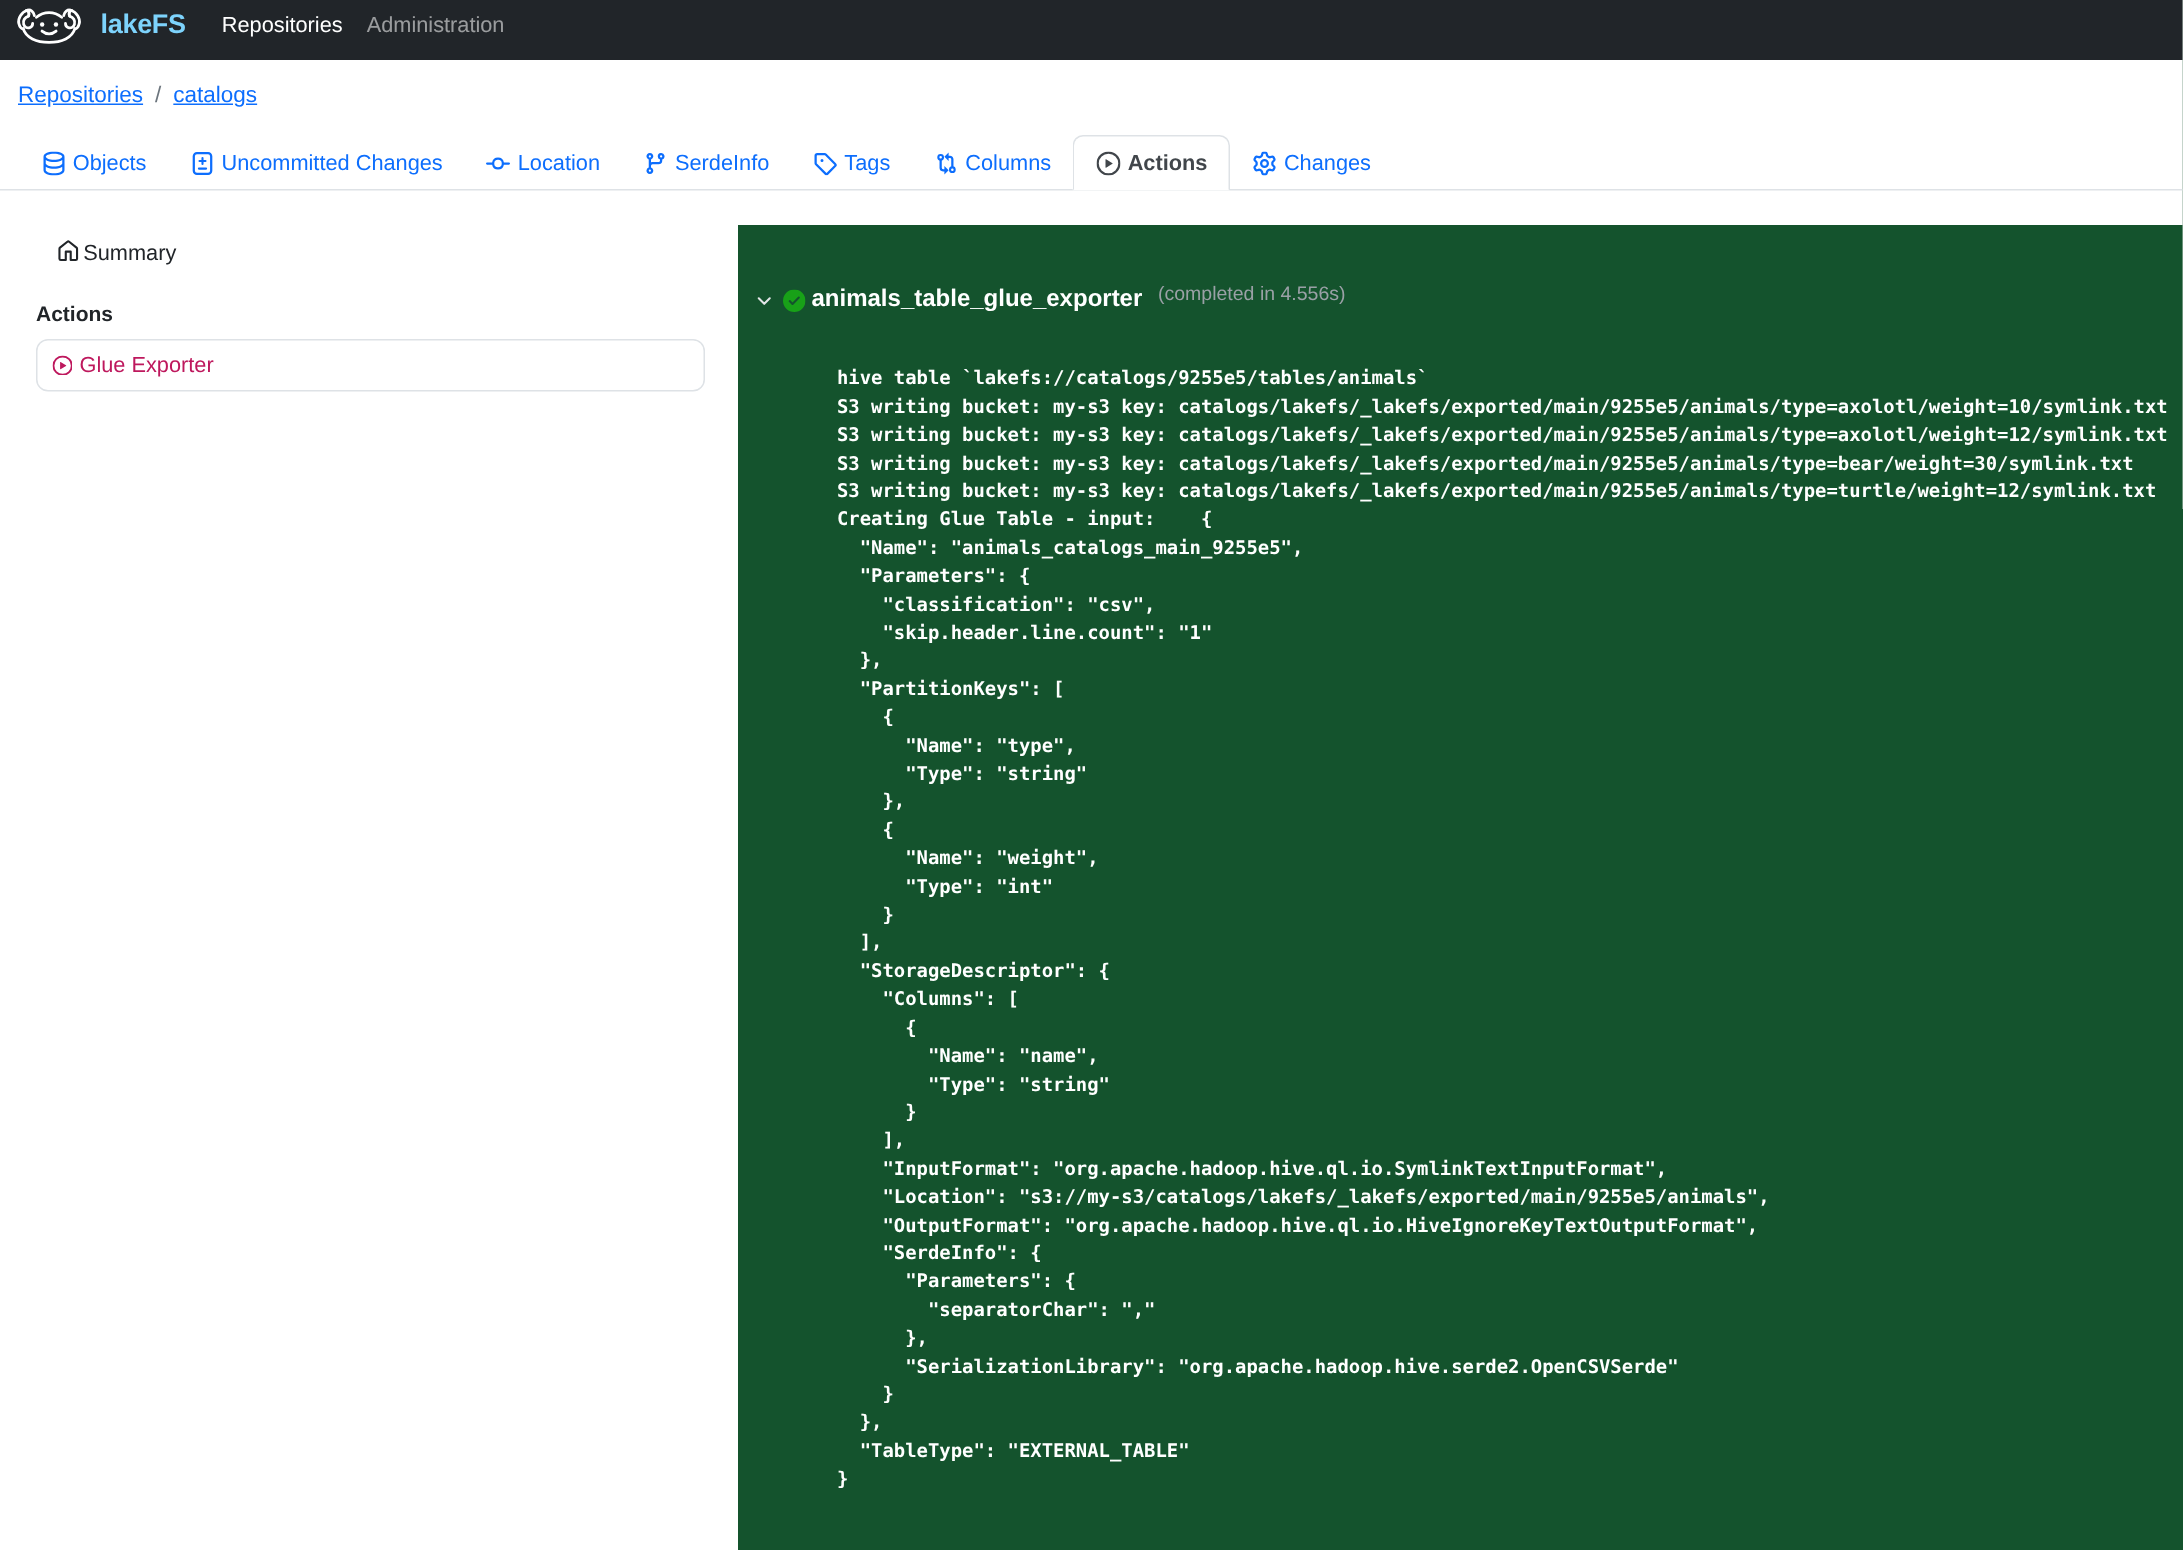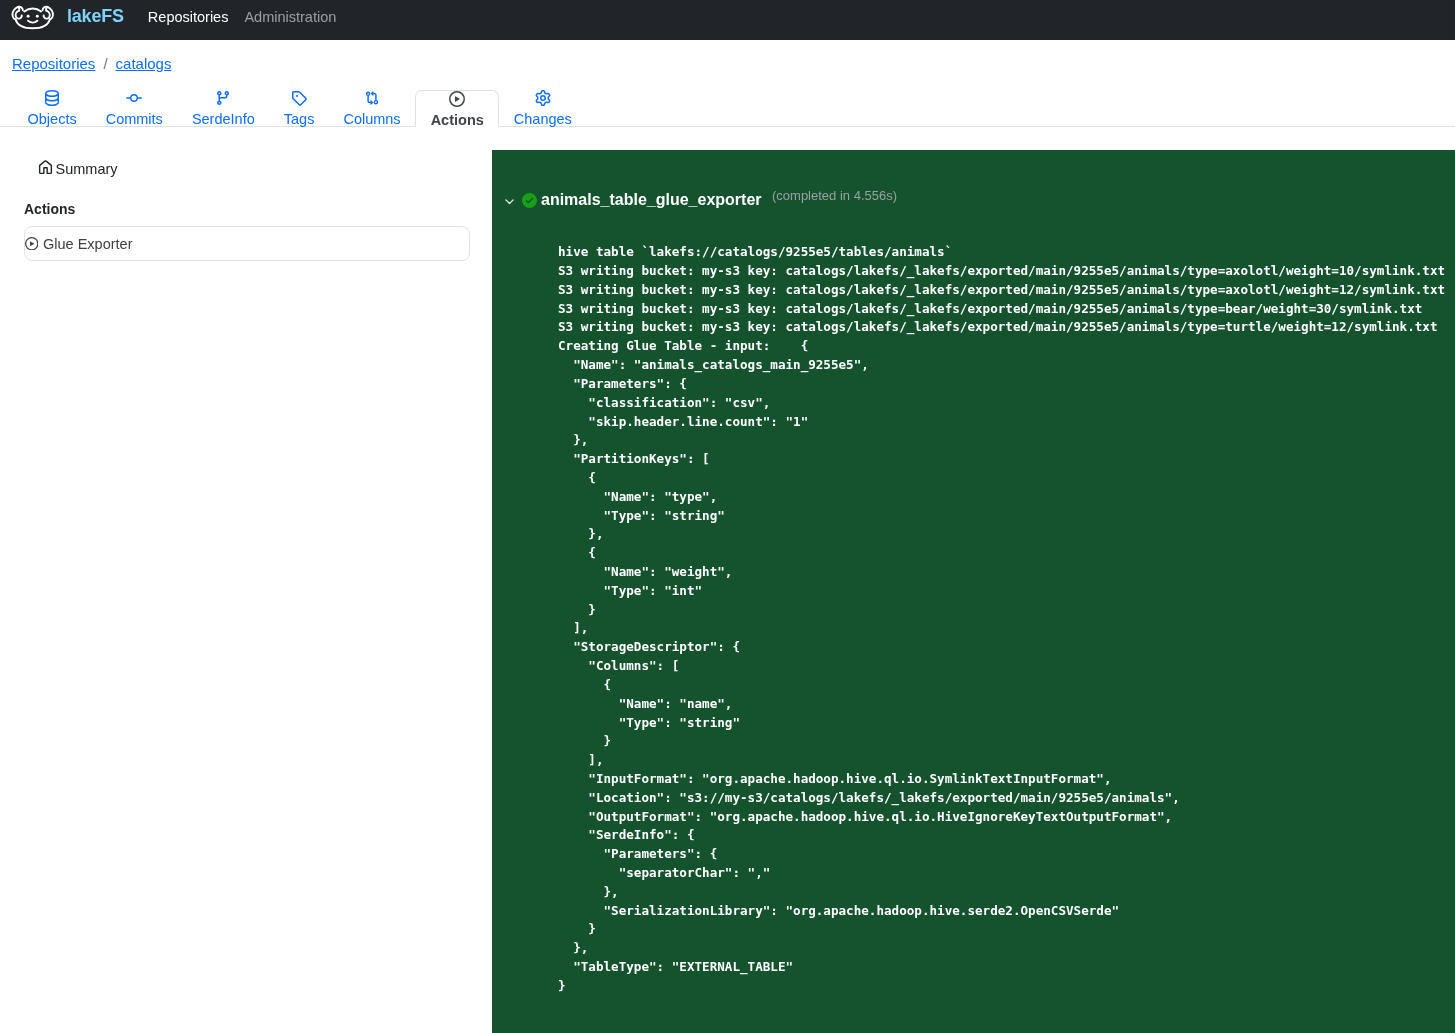--- a/index.html
+++ b/index.html
@@ -18,33 +18,33 @@
 
   
   #breadcrumb { left:12px; top:52px; height:24px; line-height:24px; font-size:15px; display:flex; }
   #breadcrumb a { color:#0d6efd; text-decoration:underline; cursor:pointer; }
   .crumb-sep { color:#6c757d; padding:0 8px; }
 
   
   #tabline { left:0; top:126px; width:1455px; height:1px; background:#dee2e6; }
   #tabs { left:13px; top:90px; height:37px; display:flex; }
   .tab { display:flex; align-items:center; gap:5px; padding:0 14.5px; height:37px;
-         font-size:14.5px; color:#0d6efd; cursor:pointer; position:relative;flex-direction:column; }
+         font-size:14.5px; color:#0d6efd; cursor:pointer; position:relative; }
   .tab svg { flex:none; display:block; }
   .tab.active { background:#fff; border:1px solid #dee2e6; border-bottom-color:#fff;
          border-radius:7px 7px 0 0; color:#41464b; font-weight:700; }
 
   
   #summary-item { left:24px; top:152px; width:446px; height:34px; display:flex; align-items:center;
      padding-left:13.5px; gap:3px; font-size:14.5px; color:#212529; cursor:pointer;text-align:center; }
   #actions-heading { left:24px; top:198.5px; height:20px; line-height:20px;
      font-size:14px; font-weight:700; color:#212529; }
   #action-card { left:23.5px; top:226px; width:446.5px; height:35px; background:#fff;
      border:1px solid #dee2e6; border-radius:8px; display:flex; align-items:center;
-     padding-left:0; gap:5px; font-size:14.5px; color:#404040; cursor:pointer; }
+     padding-left:10px; gap:5px; font-size:14.5px; color:#be185d; cursor:pointer; }
 
   
   #panel { left:492px; top:150px; width:963px; height:968px; background:#14532d; }
   #run-chevron { left:11px; top:43.5px; cursor:pointer; }
   #run-status  { left:30.2px; top:42.5px; }
   #run-title { left:49px; top:39.5px; height:20px; line-height:20px;
      font-size:16px; font-weight:700; color:#fff; white-space:nowrap; }
   #run-meta  { left:280px; top:36px; height:20px; line-height:20px;
      font-size:13px; color:#9aa0a6; white-space:nowrap; }
   #run-log { left:26px; top:93.2px; font-family:"DejaVu Sans Mono", monospace;
@@ -85,23 +85,30 @@
 <div id="tabline" class="abs"></div>
 <div id="tabs" class="abs">
     <div class="tab">
       <svg width="16" height="16" viewBox="0 0 16 16" aria-hidden="true">
         <path fill="currentColor" d="M1 3.5c0-.626.292-1.165.7-1.59.406-.422.956-.767 1.579-1.041C4.525.32 6.195 0 8 0c1.805 0 3.475.32 4.722.869.622.274 1.172.62 1.578 1.04.408.426.7.965.7 1.591v9c0 .626-.292 1.165-.7 1.59-.406.422-.956.767-1.579 1.041C11.476 15.68 9.806 16 8 16c-1.805 0-3.475-.32-4.721-.869-.623-.274-1.173-.62-1.579-1.04-.408-.426-.7-.965-.7-1.591Zm1.5 0c0 .133.058.318.282.551.227.237.591.483 1.101.707C4.898 5.205 6.353 5.5 8 5.5c1.646 0 3.101-.295 4.118-.742.508-.224.873-.471 1.1-.708.224-.232.282-.417.282-.55 0-.133-.058-.318-.282-.551-.227-.237-.591-.483-1.101-.707C11.102 1.795 9.647 1.5 8 1.5c-1.646 0-3.101.295-4.118.742-.508.224-.873.471-1.1.708-.224.232-.282.417-.282.55Zm0 4.5c0 .133.058.318.282.551.227.237.591.483 1.101.707C4.898 9.705 6.353 10 8 10c1.646 0 3.101-.295 4.118-.742.508-.224.873-.471 1.1-.708.224-.232.282-.417.282-.55V5.724c-.241.15-.503.286-.778.407C11.475 6.68 9.805 7 8 7c-1.805 0-3.475-.32-4.721-.869a6.15 6.15 0 0 1-.779-.407Zm0 2.225V12.5c0 .133.058.318.282.55.227.237.592.484 1.1.708 1.016.447 2.471.742 4.118.742 1.647 0 3.102-.295 4.117-.742.51-.224.874-.47 1.101-.707.224-.233.282-.418.282-.551v-2.275c-.241.15-.503.285-.778.406-1.247.549-2.917.869-4.722.869-1.805 0-3.475-.32-4.721-.869a6.327 6.327 0 0 1-.779-.406Z"></path>
       </svg>
       <span>Objects</span>
     </div>
     <div class="tab">
       <svg width="16" height="16" viewBox="0 0 16 16" aria-hidden="true">
+        <rect x="2.2" y="1.1" width="11.6" height="13.8" rx="2.1" fill="none" stroke="currentColor" stroke-width="1.5"></rect>
+        <path fill="none" stroke="currentColor" stroke-width="1.4" stroke-linecap="round" d="M8 4.4v3.9M6 6.35h4M5.6 11.4h4.8"></path>
+      </svg>
+      <span>Uncommitted Changes</span>
+    </div>
+    <div class="tab">
+      <svg width="16" height="16" viewBox="0 0 16 16" aria-hidden="true">
         <path fill="currentColor" d="M11.93 8.75a4.002 4.002 0 0 1-7.86 0H.75a.75.75 0 0 1 0-1.5h3.32a4.002 4.002 0 0 1 7.86 0h3.32a.75.75 0 0 1 0 1.5ZM10.5 8a2.5 2.5 0 1 0-5 0 2.5 2.5 0 0 0 5 0Z"></path>
       </svg>
-      <span>Commits</span>
+      <span>Location</span>
     </div>
     <div class="tab">
       <svg width="16" height="16" viewBox="0 0 16 16" aria-hidden="true">
         <path fill="currentColor" d="M9.5 3.25a2.25 2.25 0 1 1 3 2.122V6A2.5 2.5 0 0 1 10 8.5H6a1 1 0 0 0-1 1v1.128a2.251 2.251 0 1 1-1.5 0V5.372a2.25 2.25 0 1 1 1.5 0v1.836A2.493 2.493 0 0 1 6 7h4a1 1 0 0 0 1-1v-.628A2.25 2.25 0 0 1 9.5 3.25Zm-6 0a.75.75 0 1 0 1.5 0 .75.75 0 0 0-1.5 0Zm8.25-.75a.75.75 0 1 0 0 1.5.75.75 0 0 0 0-1.5ZM4.25 12a.75.75 0 1 0 0 1.5.75.75 0 0 0 0-1.5Z"></path>
       </svg>
       <span>SerdeInfo</span>
     </div>
     <div class="tab">
       <svg width="16" height="16" viewBox="0 0 16 16" aria-hidden="true">
         <path fill="currentColor" d="M1 7.775V2.75C1 1.784 1.784 1 2.75 1h5.025c.464 0 .91.184 1.238.513l6.25 6.25a1.75 1.75 0 0 1 0 2.474l-5.026 5.026a1.75 1.75 0 0 1-2.474 0l-6.25-6.25A1.752 1.752 0 0 1 1 7.775Zm1.5 0c0 .066.026.13.073.177l6.25 6.25a.25.25 0 0 0 .354 0l5.025-5.025a.25.25 0 0 0 0-.354l-6.25-6.25a.25.25 0 0 0-.177-.073H2.75a.25.25 0 0 0-.25.25ZM6 5a1 1 0 1 1 0 2 1 1 0 0 1 0-2Z"></path>

